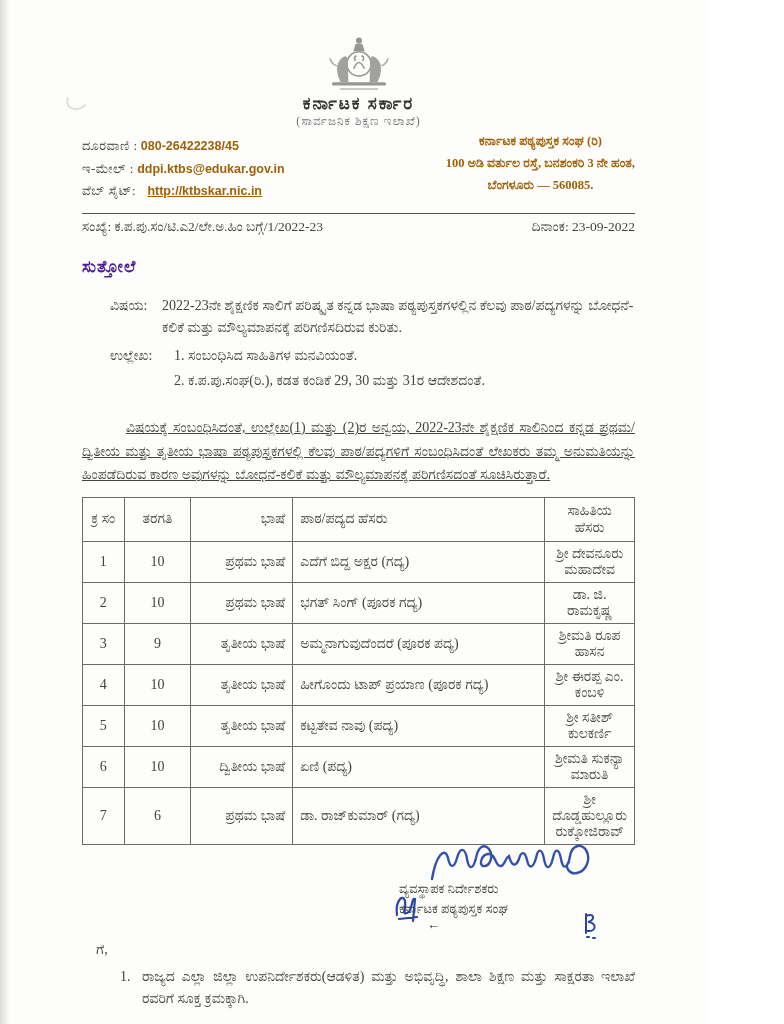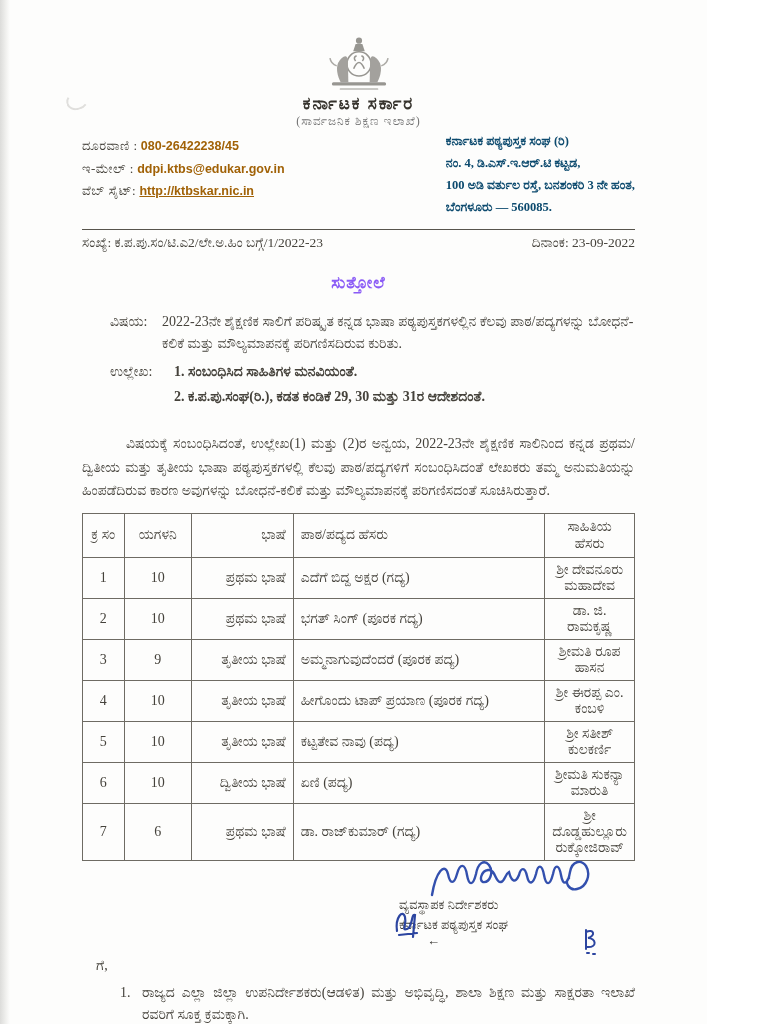--- a/index.html
+++ b/index.html
@@ -23,40 +23,40 @@
   
   .header{text-align:center;}
   .emblem{display:block;margin:0 auto 2px auto;}
   .gov-title{font-size:17px;font-weight:bold;color:#37342e;letter-spacing:2px;}
   .dept-title{font-size:12px;color:#737373;letter-spacing:1px;}
   
   .contact-row{display:flex;justify-content:space-between;margin-top:6px;}
   .contact-left{font-size:13px;line-height:1.72;color:#45423b;}
   .contact-left .lbl{letter-spacing:.5px;}
   .contact-left .val{font-weight:bold;color:#a16207;font-family:"Liberation Sans","DejaVu Sans",sans-serif;font-size:12.5px;}
-  .weblink{font-weight:normal;color:#4e5c85;text-decoration:underline;}
-  .address-right{font-size:12.5px;line-height:1.75;color:#0c4a6e;font-weight:bold;text-align:left;max-width:270px;margin-top:-4px;}
+  .weblink{font-weight:normal;color:#4e5c85;text-decoration:underline;margin-left:8px;}
+  .address-right{font-size:12.5px;line-height:1.75;color:#a16207;font-weight:bold;text-align:center;max-width:270px;margin-top:-4px;}
   
   .rule{border:none;border-top:1.4px solid #57544c;margin:10px 0 0 0;}
   .ref-row{display:flex;justify-content:space-between;font-size:13.5px;margin-top:5px;color:#45423b;}
   
-  .doc-title{text-align:center;font-size:16.5px;font-weight:bold;color:#8b5cf6;margin:22px 0 18px 0;letter-spacing:1px;}
+  .doc-title{text-align:left;font-size:16.5px;font-weight:bold;color:#4c1d95;margin:22px 0 18px 0;letter-spacing:1px;}
   
   .subject-row{display:flex;margin:0 0 4px 28px;font-size:14px;line-height:1.6;}
   .subj-label{flex:0 0 52px;}
   .subj-text{width:486px;}
   .ref-row2{display:flex;margin:6px 0 0 28px;font-size:14px;line-height:1.6;}
   .ref-label{flex:0 0 64px;}
-  .ref-items div{margin-bottom:2px;font-weight:bold;}
+  .ref-items div{margin-bottom:2px;}
   .ref-items div:nth-child(2){margin-left:0px;}
   
   .para{font-size:14px;line-height:1.68;text-align:justify;margin:0;color:#45423b;}
   .para.p1{margin-top:22px;}
   .para.p2{margin-top:10px;}
-  .para{text-indent:44px;}
+  .para{text-indent:44px;text-decoration:underline;}
   
   table.doc-table{border-collapse:collapse;width:100%;margin-top:10px;font-size:14px;color:#45423b;}
   .doc-table th,.doc-table td{border:1.3px solid #6e6b63;padding:4px 7px;font-weight:normal;}
   .doc-table th{height:34px;line-height:1.25;}
   .doc-table td{height:28px;}
   .c-sl{width:28px;text-align:center;}
   .c-class{width:54px;text-align:center;}
   .c-lang{width:92px;text-align:right;}
   .c-lesson{width:252px;text-align:left;}
   .c-author{text-align:center;padding-left:12px;}
@@ -112,21 +112,20 @@
         <span class="lbl">ಇ-ಮೇಲ್ :</span>
         <span class="val">ddpi.ktbs@edukar.gov.in</span>
       </div>
       <div>
         <span class="lbl">ವೆಬ್ ಸೈಟ್:</span>
         <span class="val weblink">http://ktbskar.nic.in</span>
       </div>
     </div>
     <div class="address-right">
       <div>ಕರ್ನಾಟಕ ಪಠ್ಯಪುಸ್ತಕ ಸಂಘ (ರಿ)</div>
-      <div>ನಂ. 4, ಡಿ.ಎಸ್.ಇ.ಆರ್.ಟಿ ಕಟ್ಟಡ,</div>
       <div>100 ಅಡಿ ವರ್ತುಲ ರಸ್ತೆ, ಬನಶಂಕರಿ 3 ನೇ ಹಂತ,</div>
       <div>ಬೆಂಗಳೂರು — 560085.</div>
     </div>
   </div>
 
   <hr class="rule">
 
   <div class="ref-row">
     <span>ಸಂಖ್ಯೆ: ಕ.ಪ.ಪು.ಸಂ/ಟಿ.ಎ2/ಲೇ.ಅ.ಹಿಂ ಬಗ್ಗೆ/1/2022-23</span>
     <span>ದಿನಾಂಕ: 23-09-2022</span>
@@ -146,21 +145,21 @@
       <div>2. ಕ.ಪ.ಪು.ಸಂಘ(ರಿ.), ಕಡತ ಕಂಡಿಕೆ 29, 30 ಮತ್ತು 31ರ ಆದೇಶದಂತೆ.</div>
     </div>
   </div>
 
   <p class="para p1">ವಿಷಯಕ್ಕೆ ಸಂಬಂಧಿಸಿದಂತೆ, ಉಲ್ಲೇಖ(1) ಮತ್ತು (2)ರ ಅನ್ವಯ, 2022-23ನೇ ಶೈಕ್ಷಣಿಕ ಸಾಲಿನಿಂದ ಕನ್ನಡ ಪ್ರಥಮ/ದ್ವಿತೀಯ ಮತ್ತು ತೃತೀಯ ಭಾಷಾ ಪಠ್ಯಪುಸ್ತಕಗಳಲ್ಲಿ ಕೆಲವು ಪಾಠ/ಪದ್ಯಗಳಿಗೆ ಸಂಬಂಧಿಸಿದಂತೆ ಲೇಖಕರು ತಮ್ಮ ಅನುಮತಿಯನ್ನು ಹಿಂಪಡೆದಿರುವ ಕಾರಣ ಅವುಗಳನ್ನು ಬೋಧನೆ-ಕಲಿಕೆ ಮತ್ತು ಮೌಲ್ಯಮಾಪನಕ್ಕೆ ಪರಿಗಣಿಸದಂತೆ ಸೂಚಿಸಿರುತ್ತಾರೆ.</p>
 
   <table class="doc-table">
     <thead>
       <tr>
         <th class="c-sl">ಕ್ರ ಸಂ</th>
-        <th class="c-class">ಯಗಳನಿ</th>
+        <th class="c-class">ತರಗತಿ</th>
         <th class="c-lang">ಭಾಷೆ</th>
         <th class="c-lesson">ಪಾಠ/ಪದ್ಯದ ಹೆಸರು</th>
         <th class="c-author">ಸಾಹಿತಿಯ ಹೆಸರು</th>
       </tr>
     </thead>
     <tbody>
       <tr>
         <td class="c-sl">1</td>
         <td class="c-class">10</td>
         <td class="c-lang">ಪ್ರಥಮ ಭಾಷೆ</td>

